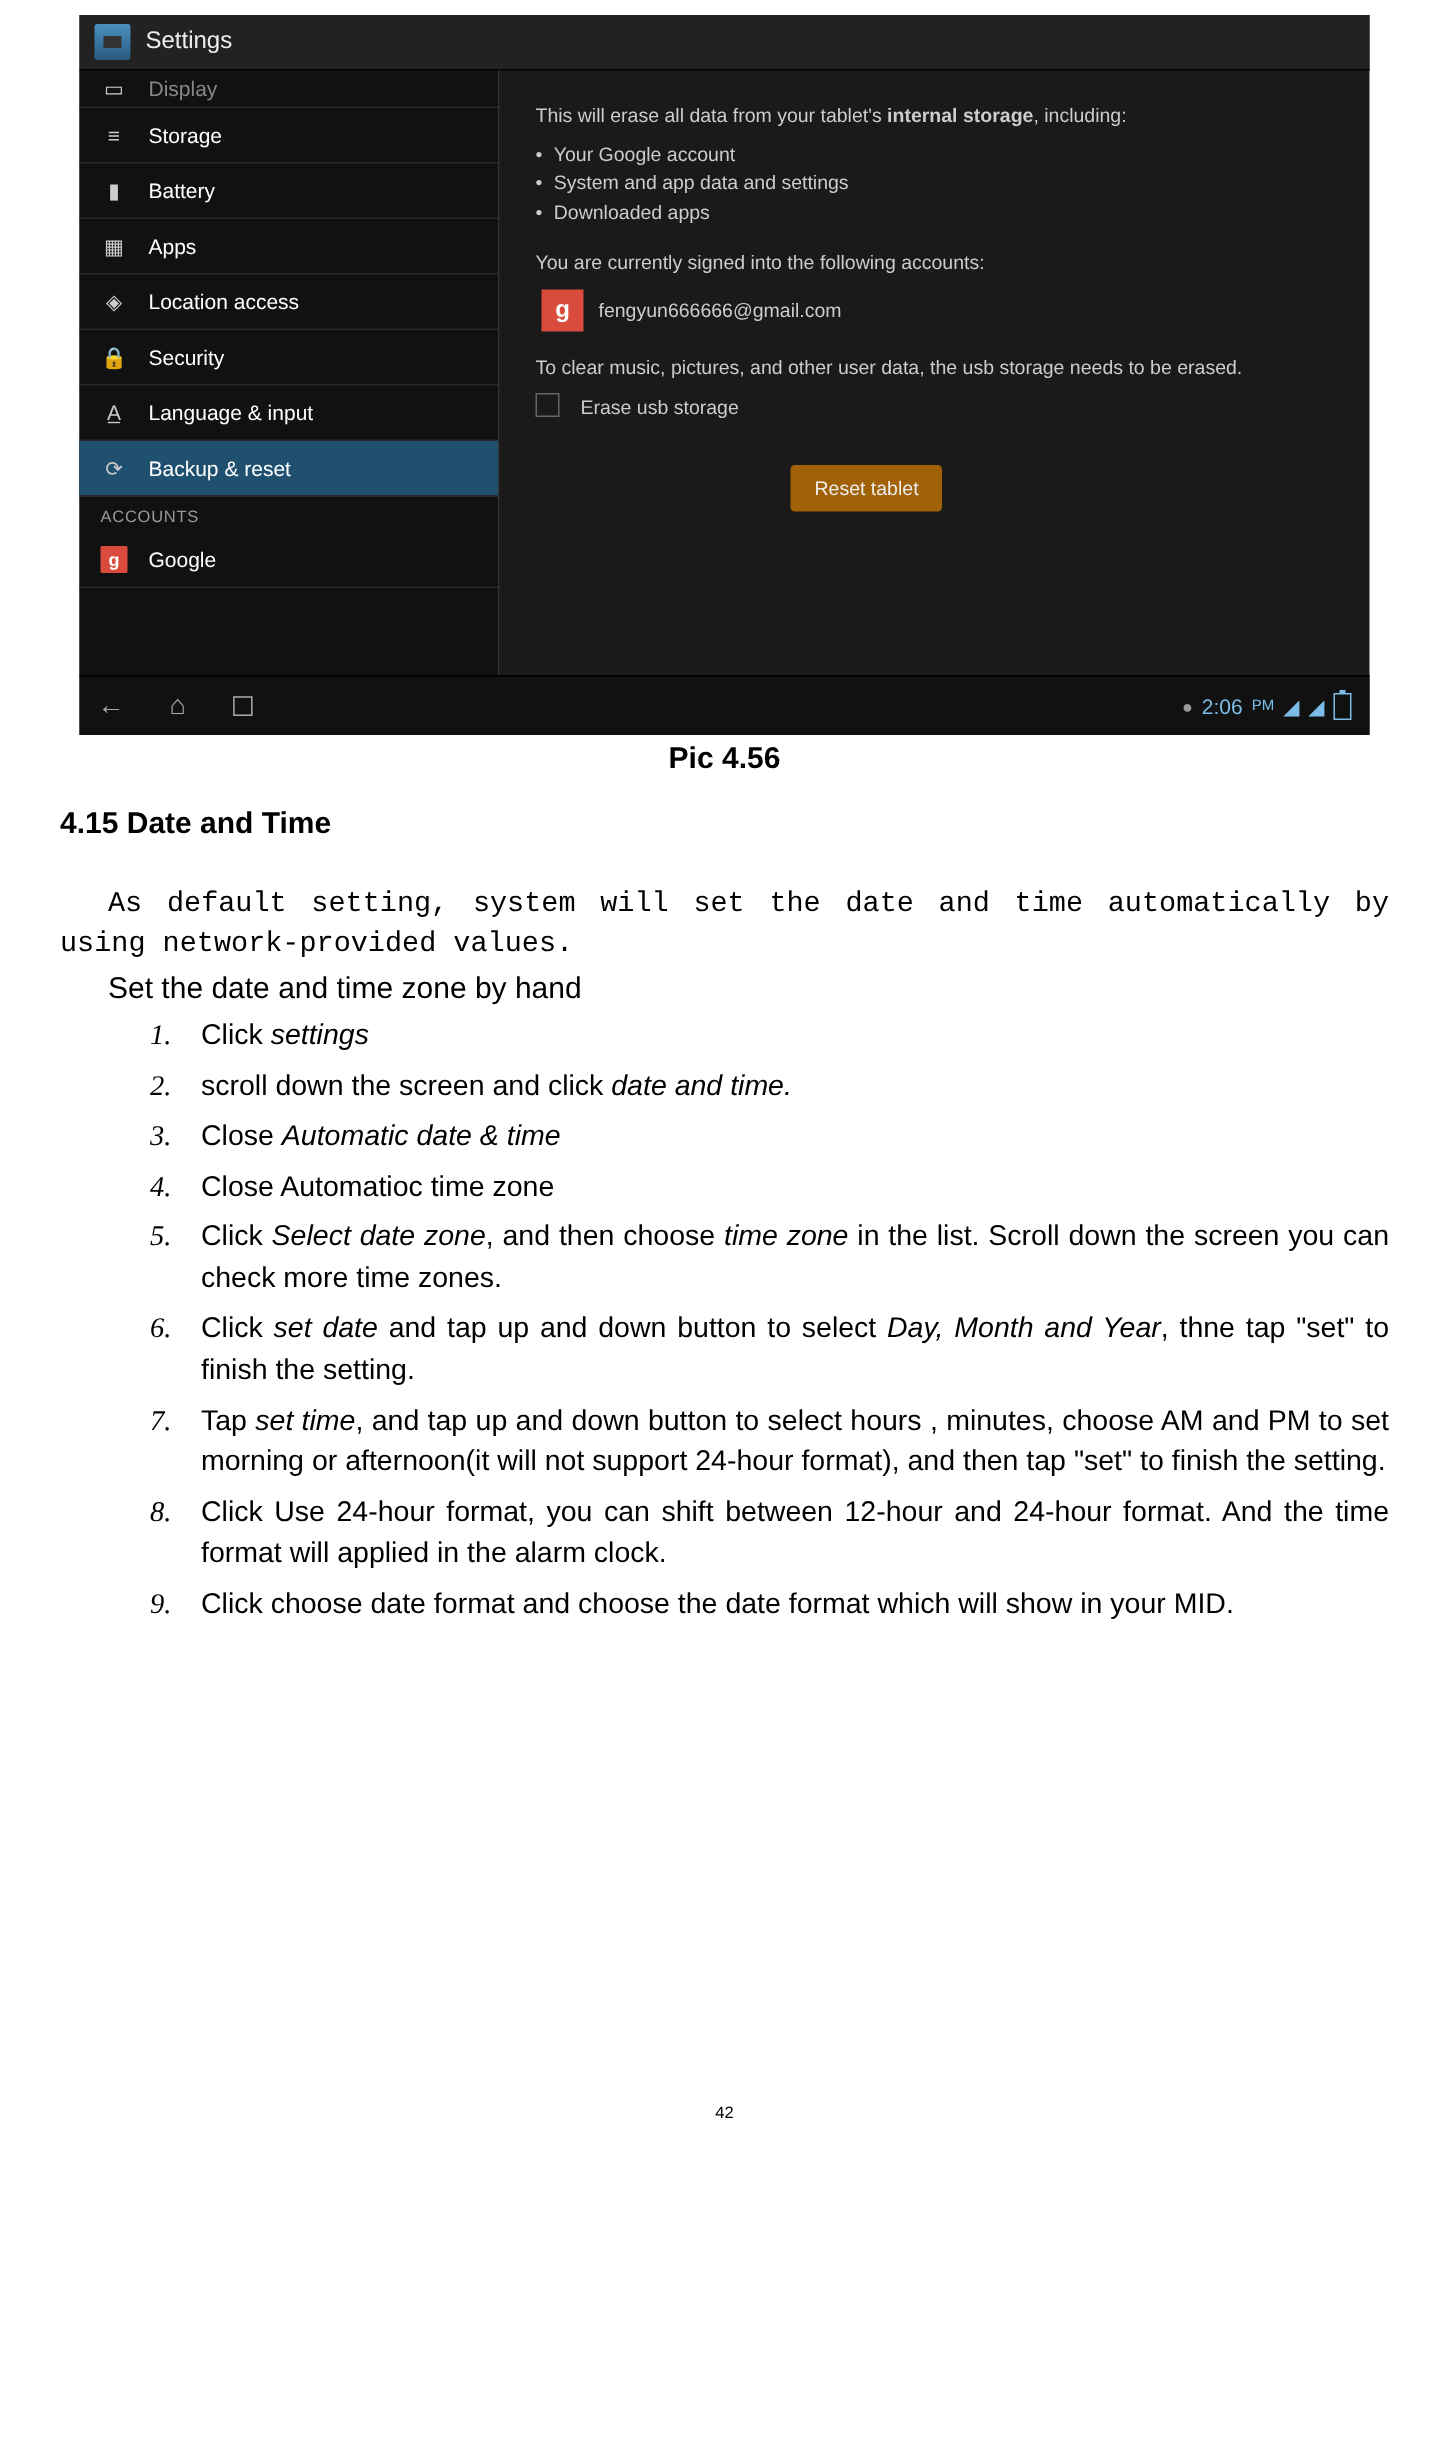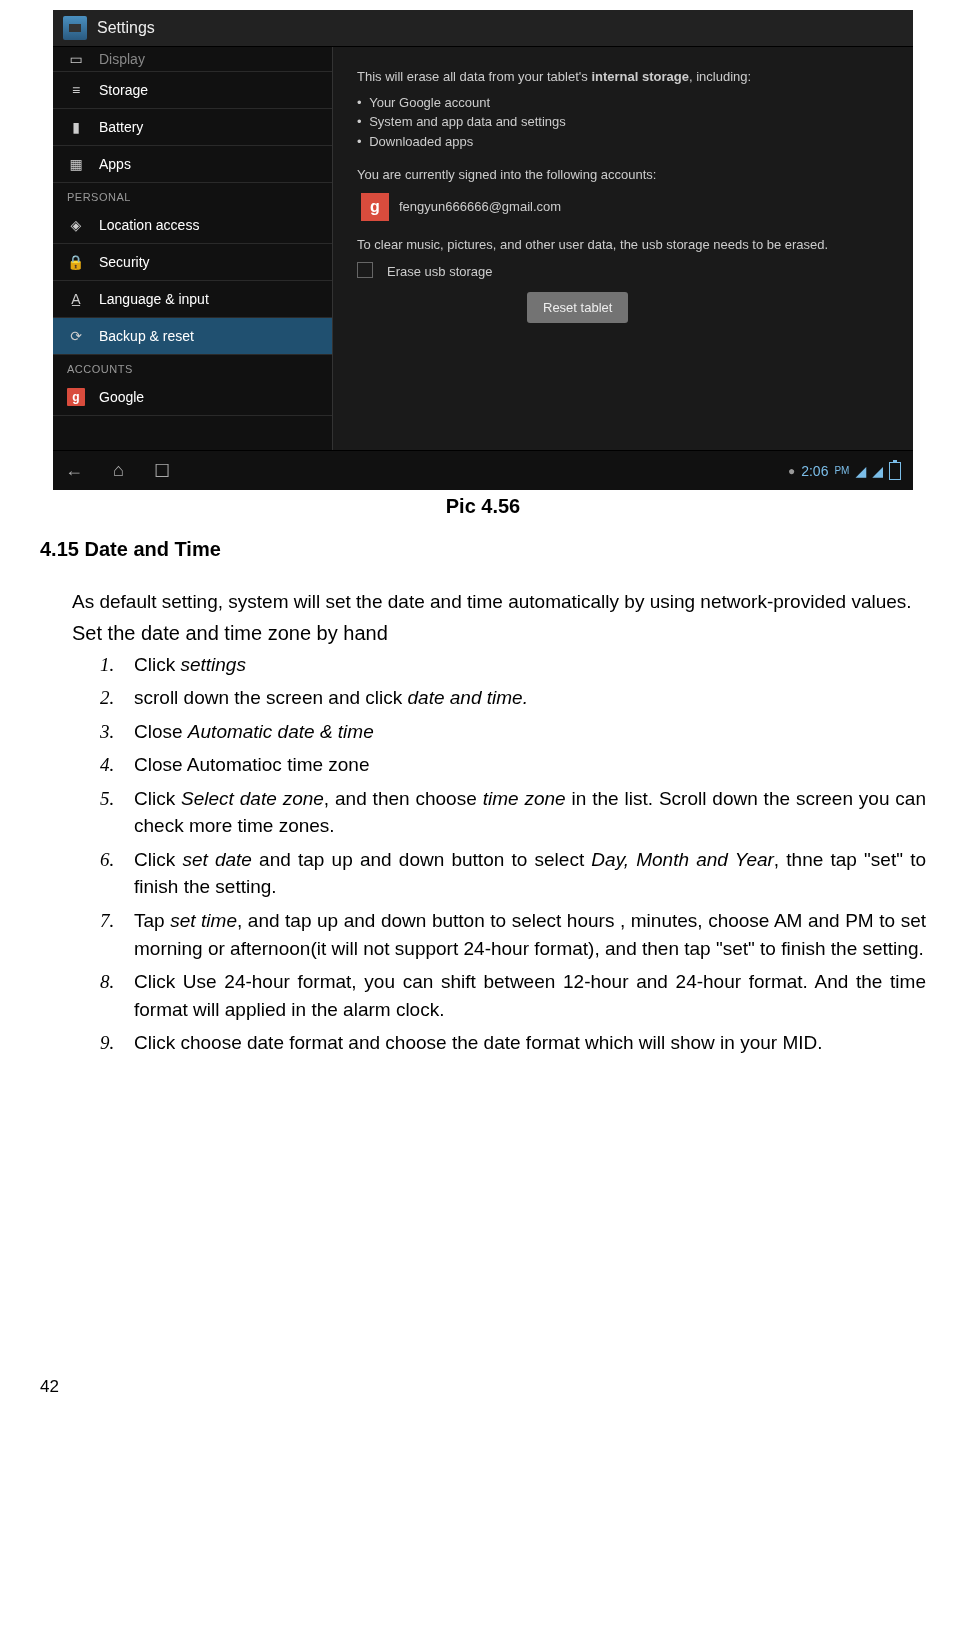--- a/index.html
+++ b/index.html
@@ -124,26 +124,26 @@
       padding: 8px 0;
     }
     .checkbox-box {
       width: 16px;
       height: 16px;
       border: 1px solid #666;
       margin-right: 14px;
     }
     .reset-btn {
       display: inline-block;
-      background: #737373;
+      background: #a16207;
       color: #eee;
       padding: 6px 16px;
       border-radius: 3px;
       margin-left: 170px;
-      margin-top: 2px;
+      margin-top: 20px;
     }
     .navbar {
       height: 40px;
       background: #111;
       border-top: 1px solid #000;
       display: flex;
       align-items: center;
       justify-content: space-between;
       padding: 0 12px;
     }
@@ -163,20 +163,21 @@
       font-weight: bold;
       font-size: 20px;
       margin-bottom: 28px;
       margin-top: 20px;
     }
     .body-text {
       font-size: 19px;
       line-height: 1.4;
       text-align: justify;
       margin-bottom: 6px;
+      font-family: Liberation Mono, monospace;
     }
     .list-intro {
       font-size: 20px;
       margin-left: 32px;
       margin-bottom: 6px;
     }
     .numbered-list {
       list-style: none;
       margin-left: 60px;
     }
@@ -189,21 +190,22 @@
       padding-left: 34px;
     }
     .list-num {
       position: absolute;
       left: 0;
       font-style: italic;
       font-family: "Times New Roman", serif;
     }
     .italic { font-style: italic; }
     .page-num {
-      font-size: 17px;
+      text-align: center;
+      font-size: 11px;
       margin-top: 320px;
     }
   </style>
 </head>
 <body>
 
 <div class="screenshot">
   <div class="header">
     <div class="header-icon">
         <div class="header-icon-inner"></div>
@@ -221,21 +223,20 @@
         <span>Storage</span>
       </div>
       <div class="sidebar-item">
         <span class="sidebar-icon">▮</span>
         <span>Battery</span>
       </div>
       <div class="sidebar-item">
         <span class="sidebar-icon">▦</span>
         <span>Apps</span>
       </div>
-      <div class="sidebar-section">PERSONAL</div>
       <div class="sidebar-item">
         <span class="sidebar-icon">◈</span>
         <span>Location access</span>
       </div>
       <div class="sidebar-item">
         <span class="sidebar-icon">🔒</span>
         <span>Security</span>
       </div>
       <div class="sidebar-item">
         <span class="sidebar-icon">A̲</span>

